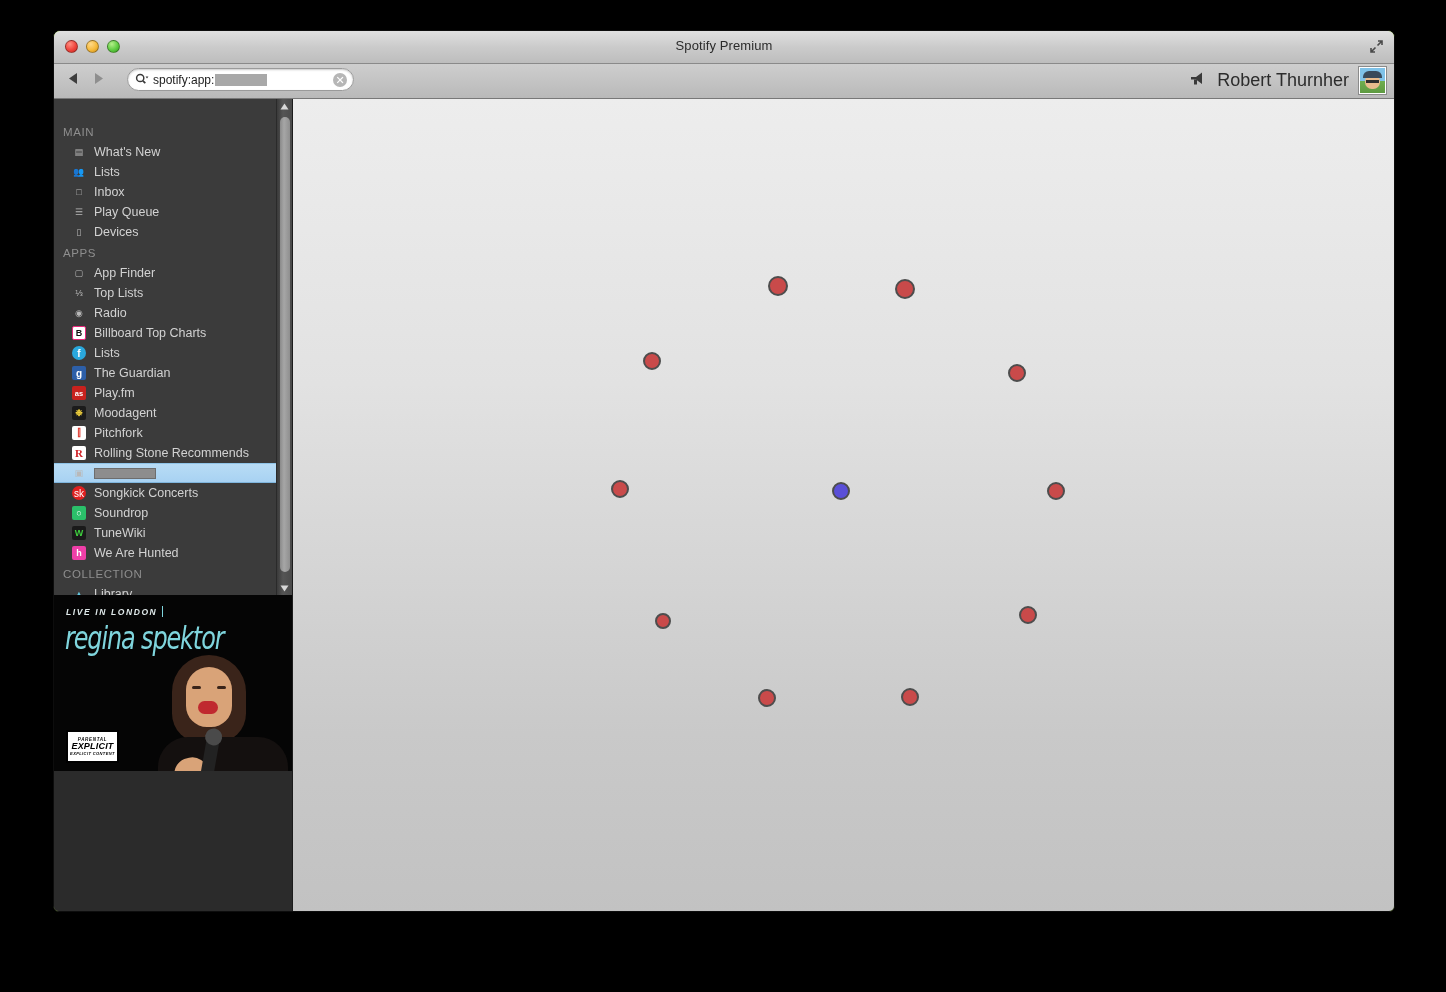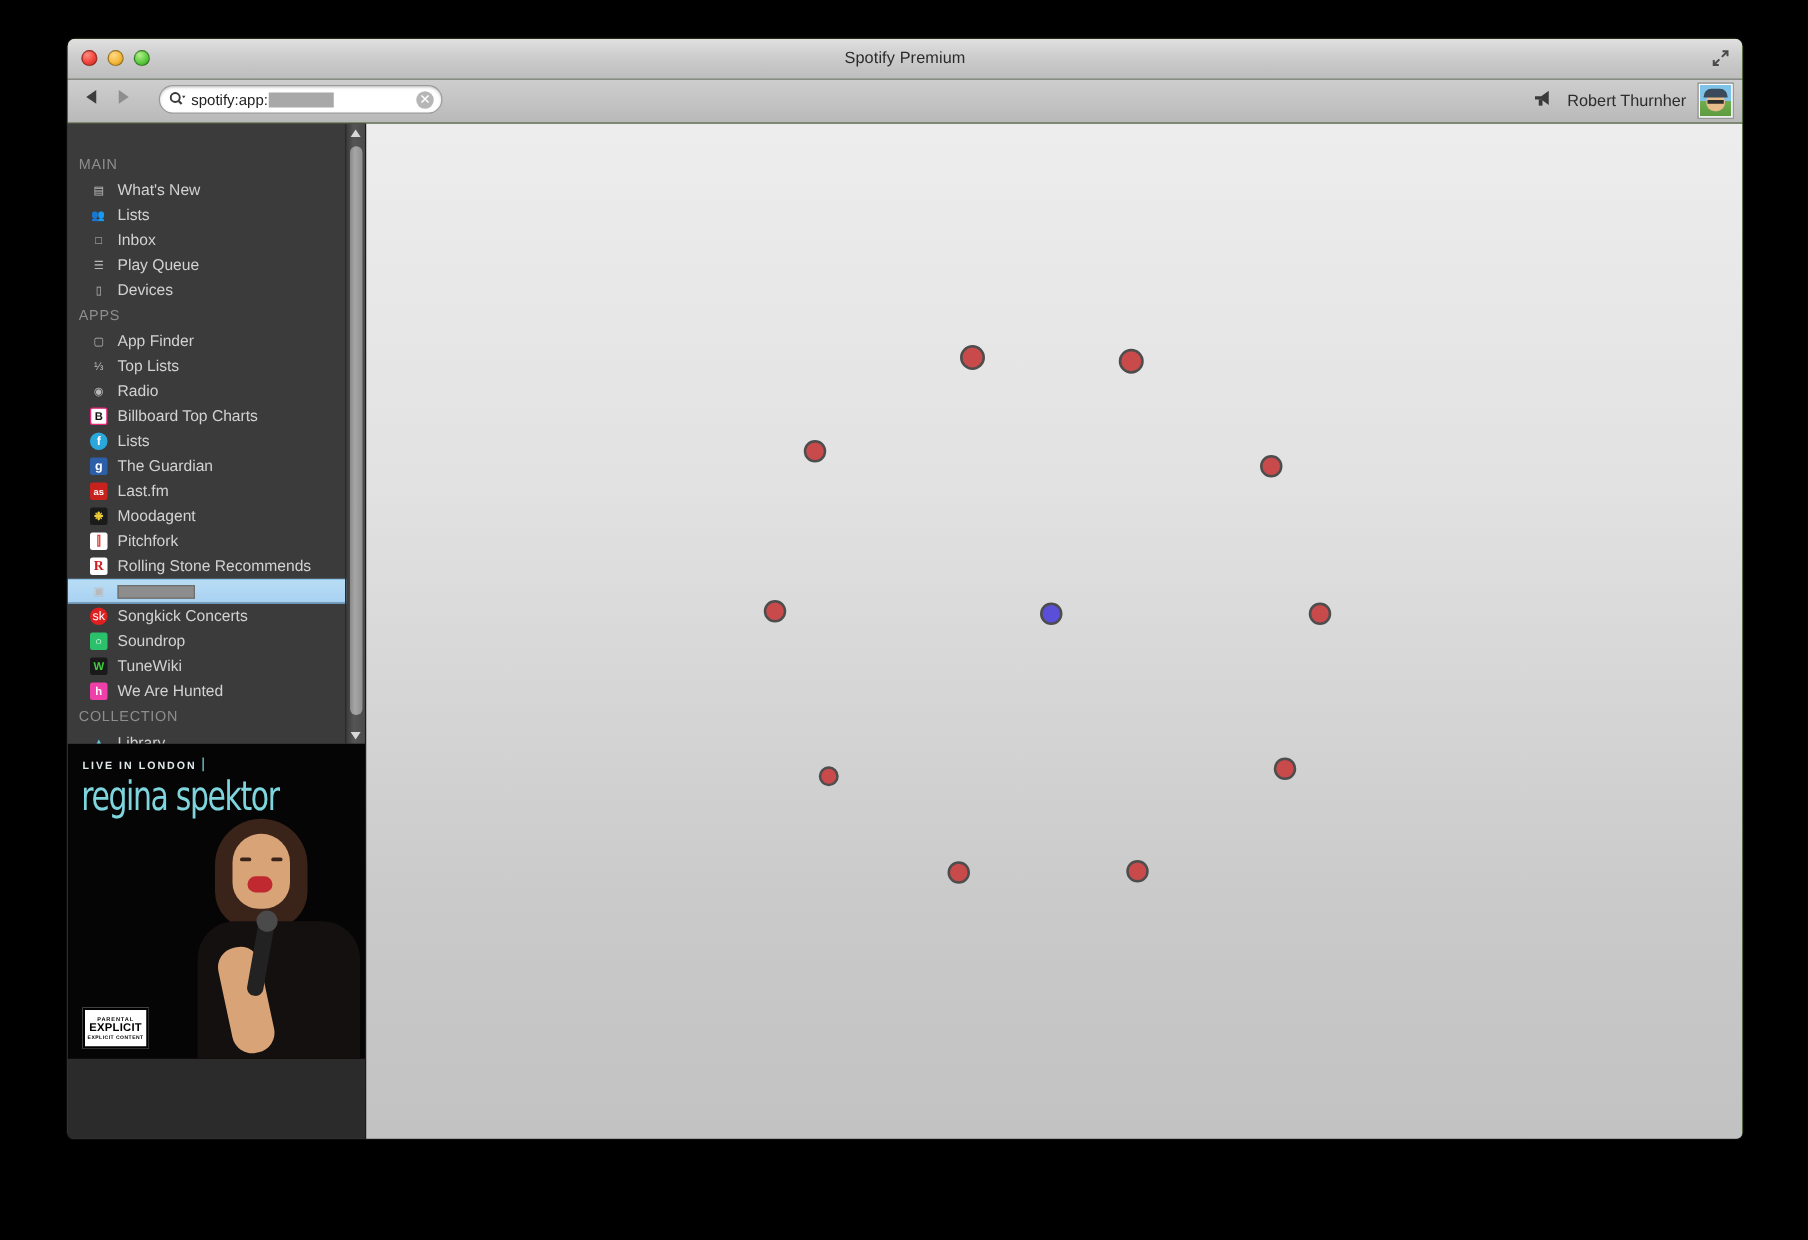--- a/index.html
+++ b/index.html
@@ -13,21 +13,21 @@
     position: absolute; inset: 0;
     background: #000;
   }
 
   
   .window {
     position: absolute;
     left: 53px; top: 30px;
     width: 1340px; height: 880px;
     border-radius: 7px 7px 6px 6px;
-    background: #4d7c0f;
+    background: #bef264;
     box-shadow: 0 14px 34px rgba(0,0,0,0.85);
     overflow: hidden;
     border: 1px solid #0d0d0d;
   }
 
   
   .titlebar {
     position: relative;
     height: 32px;
     background: linear-gradient(to bottom, #e0e0e0 0%, #cbcbcb 50%, #bdbdbd 100%);
@@ -96,21 +96,21 @@
     position: absolute; right: 6px; top: 4px;
     width: 14px; height: 14px; border-radius: 50%;
     background: #b6b6b6;
     display: flex; align-items: center; justify-content: center;
     color: #fff; font-size: 11px; line-height: 1;
   }
   .user-area {
     position: absolute; right: 8px; top: 3px;
     display: flex; align-items: center; gap: 10px;
   }
-  .user-name { font-size: 13px; color: #2c2c2c; }
+  .user-name { font-size: 18px; color: #2c2c2c; }
   .avatar {
     width: 25px; height: 25px;
     border: 1px solid #fff;
     box-shadow: 0 0 0 1px #8b8b8b;
     background: linear-gradient(to bottom, #7fc2e8 0%, #7fc2e8 52%, #6fae4f 52%, #5e9a41 100%);
     position: relative; overflow: hidden;
   }
   .avatar .face {
     position: absolute; left: 5px; top: 6px;
     width: 15px; height: 15px; border-radius: 50% 50% 45% 45%;
@@ -223,23 +223,24 @@
 
   
   .now-playing {
     position: relative;
     width: 238px; height: 317px;
     background: #2b2b2b;
     overflow: hidden;
   }
   .album-art {
     position: relative;
-    width: 238px; height: 252px;
+    width: 238px; height: 176px;
     background: #050505;
     overflow: hidden;
+    font-style: italic;
   }
   .art-title {
     position: absolute; left: 12px; top: 12px;
     color: #dfe9ea;
     font-size: 8.5px; font-weight: bold;
     letter-spacing: 1.6px;
   }
   .art-title::after {
     content: "";
     position: absolute; right: -6px; top: -1px;
@@ -468,21 +469,21 @@
               <div class="nav-item">
                 <span class="nav-icon ic-fuse">f</span>
                 <span class="nav-label">Lists</span>
               </div>
               <div class="nav-item">
                 <span class="nav-icon ic-guardian">g</span>
                 <span class="nav-label">The Guardian</span>
               </div>
               <div class="nav-item">
                 <span class="nav-icon ic-lastfm">as</span>
-                <span class="nav-label">Last.fm</span>
+                <span class="nav-label">Play.fm</span>
               </div>
               <div class="nav-item">
                 <span class="nav-icon ic-mood">❉</span>
                 <span class="nav-label">Moodagent</span>
               </div>
               <div class="nav-item">
                 <span class="nav-icon ic-pitchfork">⫿</span>
                 <span class="nav-label">Pitchfork</span>
               </div>
               <div class="nav-item">

